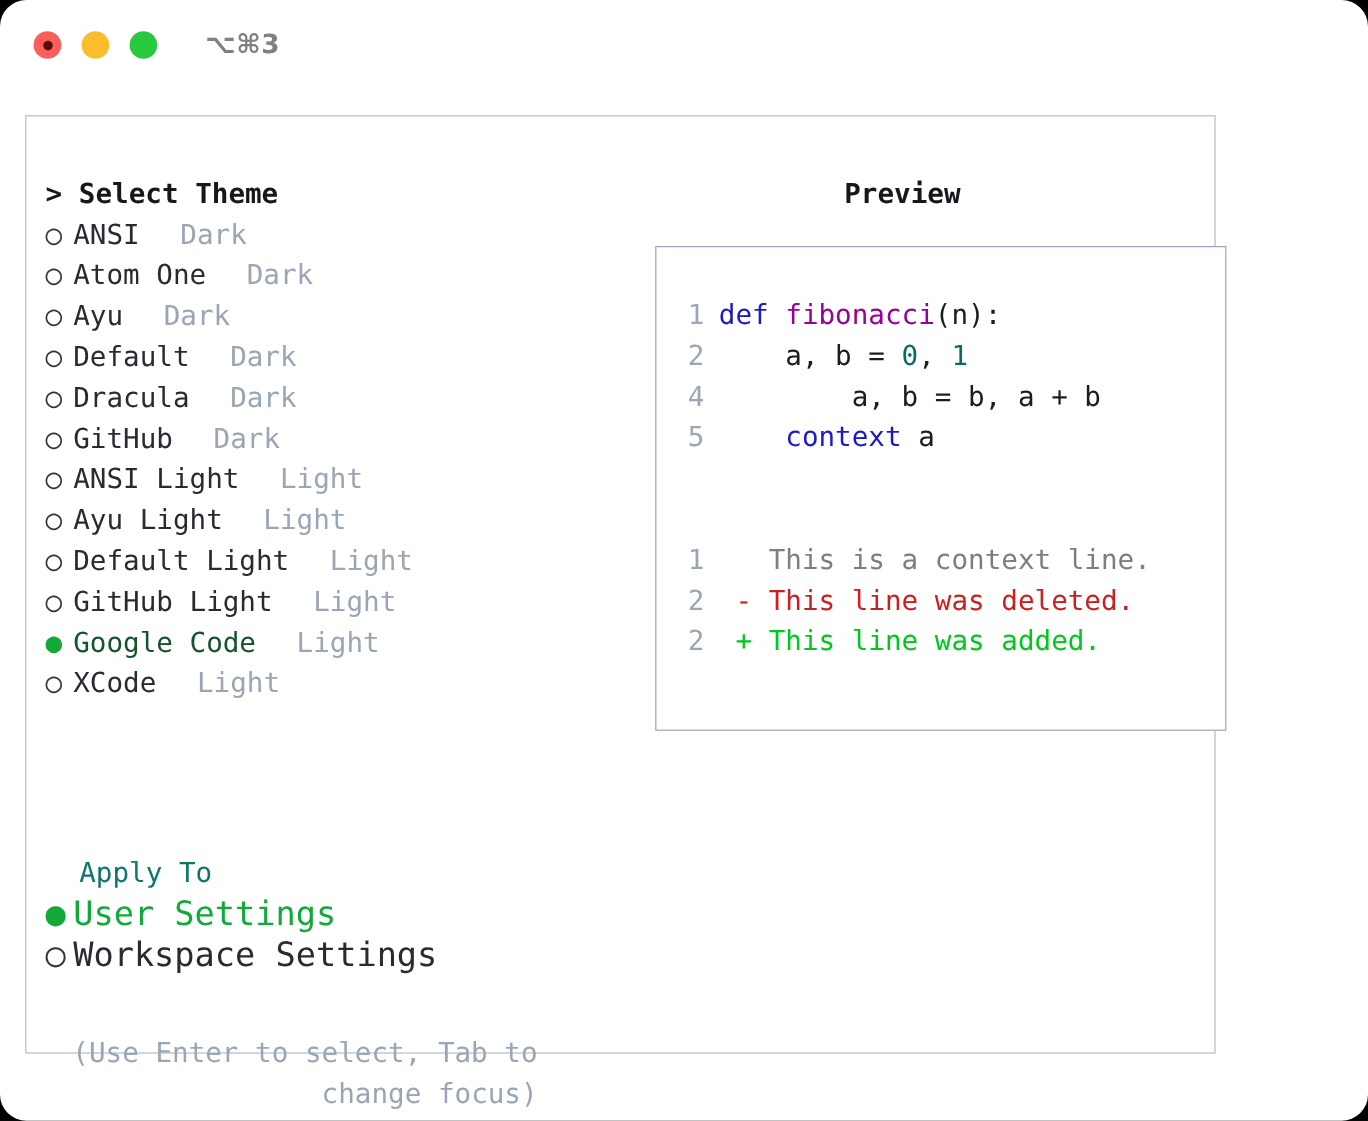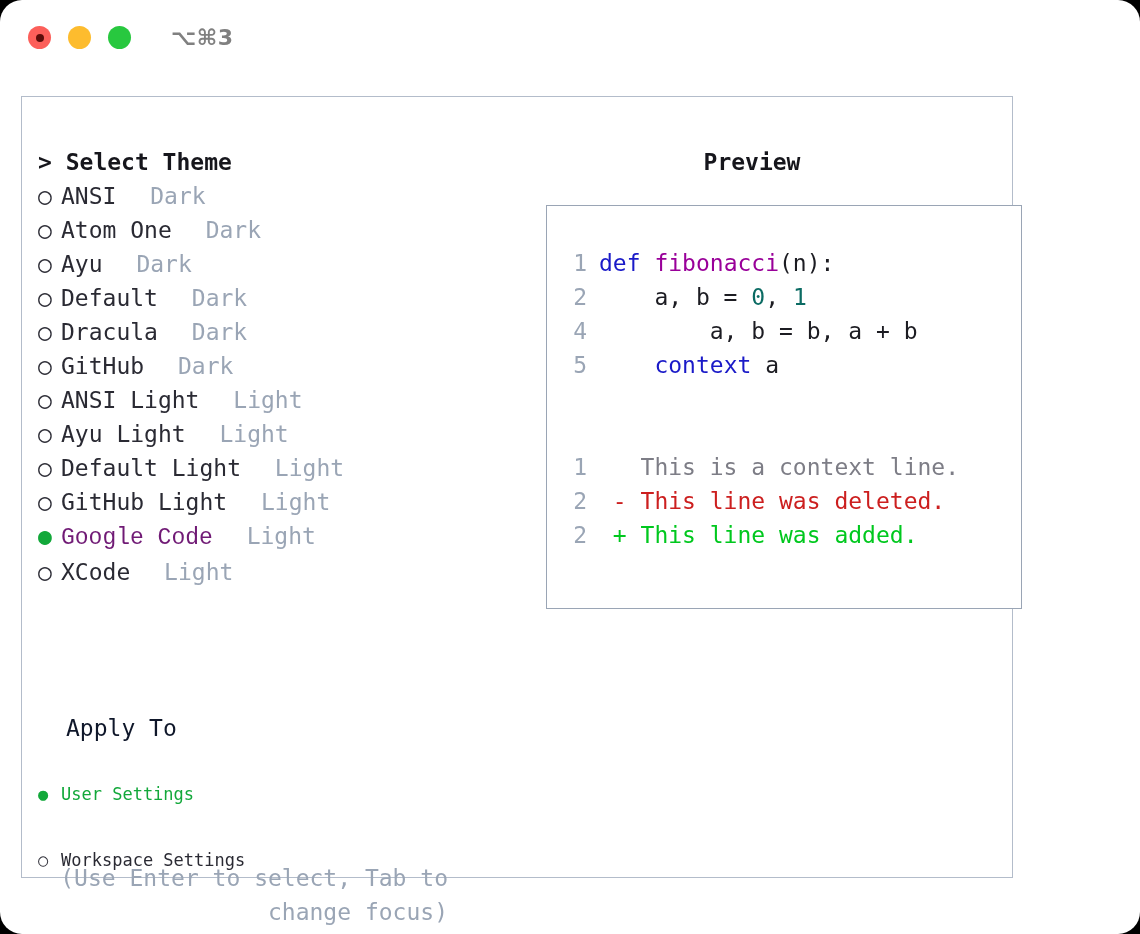--- a/index.html
+++ b/index.html
@@ -113,42 +113,41 @@
     white-space: pre;
     color: #2a2a33;
   }
   .bullet {
     display: inline-block;
     width: 23px;
     color: #33333c;
   }
   .bullet.selected { color: #12a83a; }
   .theme-name { color: #2a2a33; margin-top: 44px; }
-  .theme-row.selected .theme-name { color: #701a75; font-family: Liberation Mono, monospace; }
+  .theme-row.selected .theme-name { color: #14532d; }
   .theme-variant { color: #9aa5b5; margin-left: 20px; }
 
   .apply-section {
     position: absolute;
     left: 16px;
     top: 614px;
     width: 440px;
   }
   .apply-title {
     font-size: 23px;
     line-height: 34px;
-    color: #0f172a;
+    color: #0f766e;
     white-space: pre;
     padding-left: 28px;
   }
   .apply-row {
-    font-size: 17px;
+    font-size: 28px;
     line-height: 34px;
     white-space: pre;
     color: #2a2a33;
-    margin-top: 32px;
   }
   .apply-row.selected .apply-label { color: #12a83a; }
 
   .hint {
     position: absolute;
     left: 16px;
     top: 764px;
     width: 410px;
     font-size: 23px;
     line-height: 34px;

